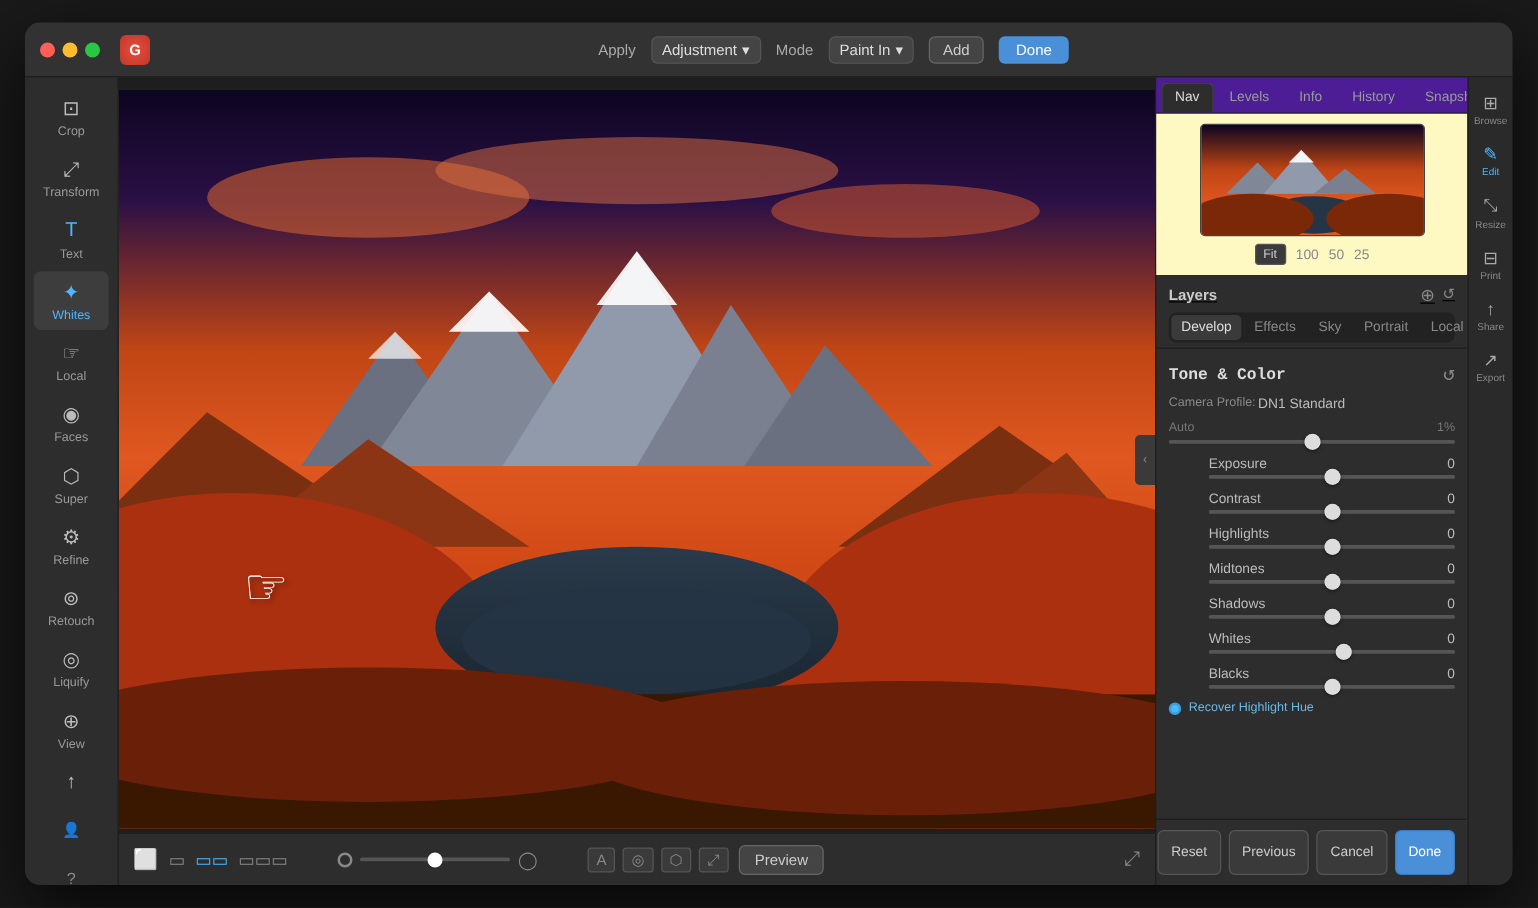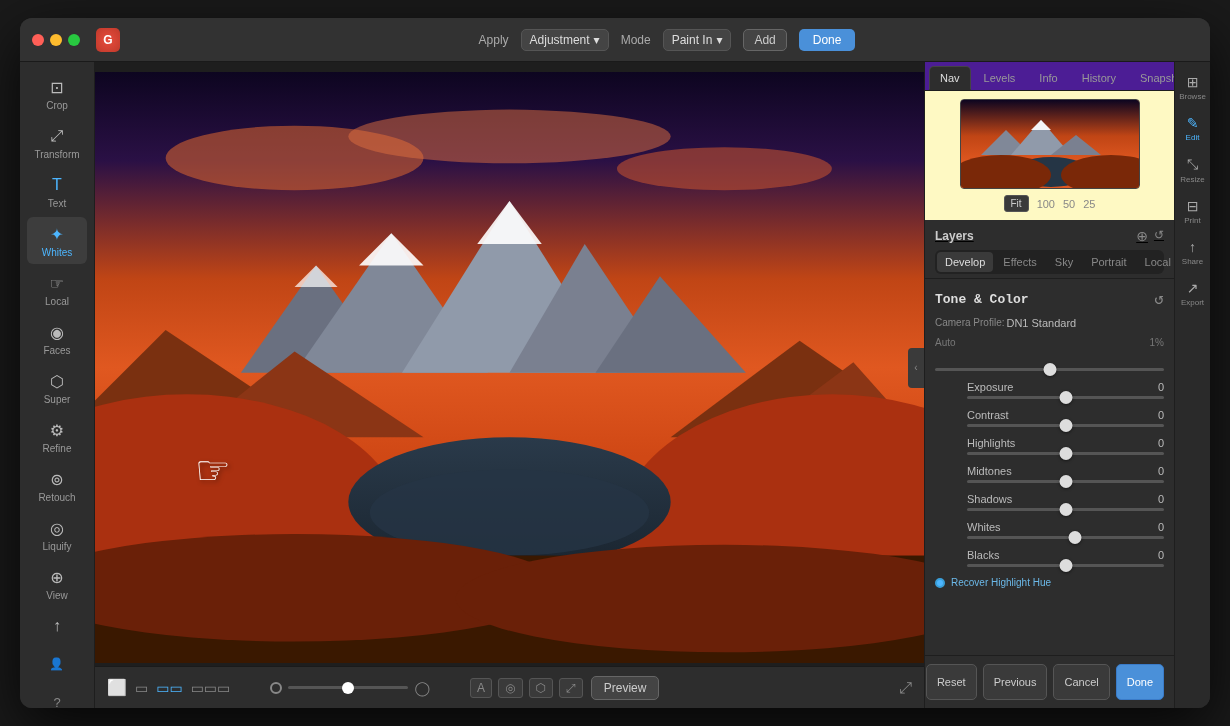--- a/index.html
+++ b/index.html
@@ -493,21 +493,21 @@
     }
     .tone-btn.inactive {
       background: #3a3a3a;
       color: #aaa;
       border-color: #444;
     }
     .auto-row {
       display: flex;
       align-items: center;
       justify-content: space-between;
-      margin-bottom: 20px;
+      margin-bottom: 4px;
     }
     .auto-label {
       font-size: 10px;
       color: #777;
     }
     .auto-value {
       font-size: 10px;
       color: #777;
     }
     .slider-row {

